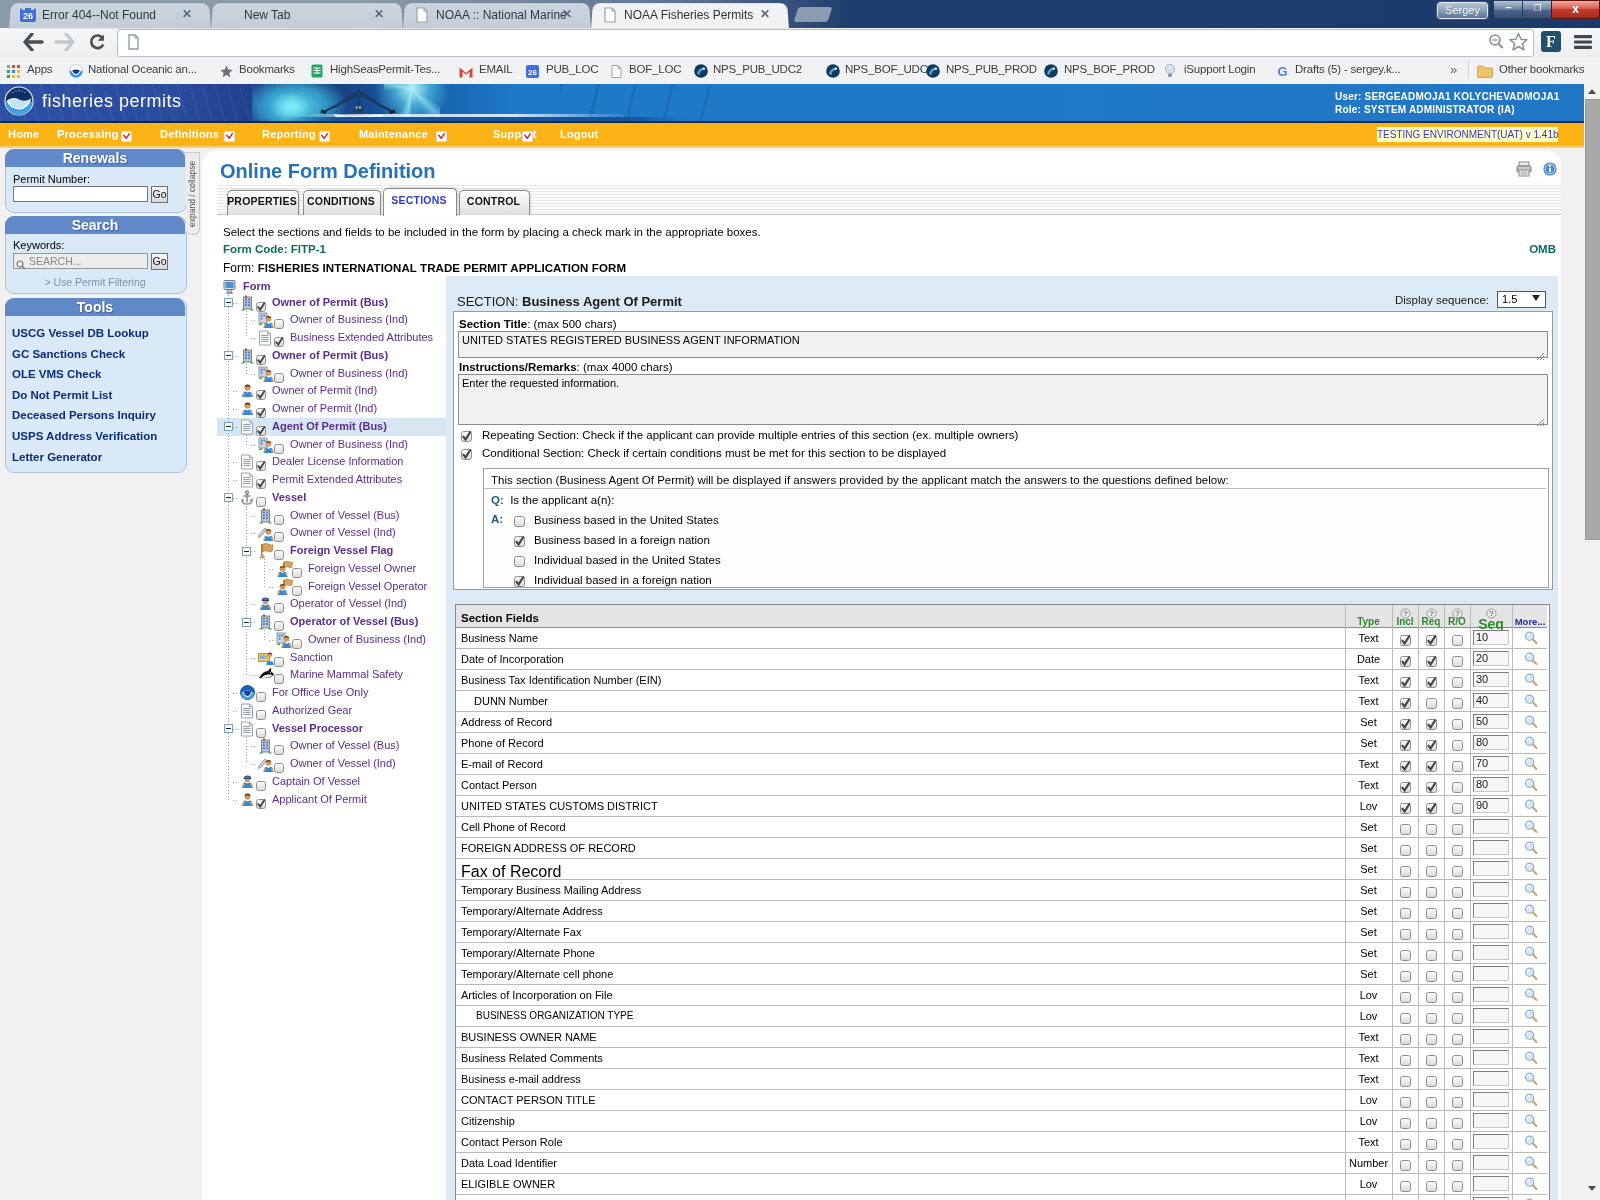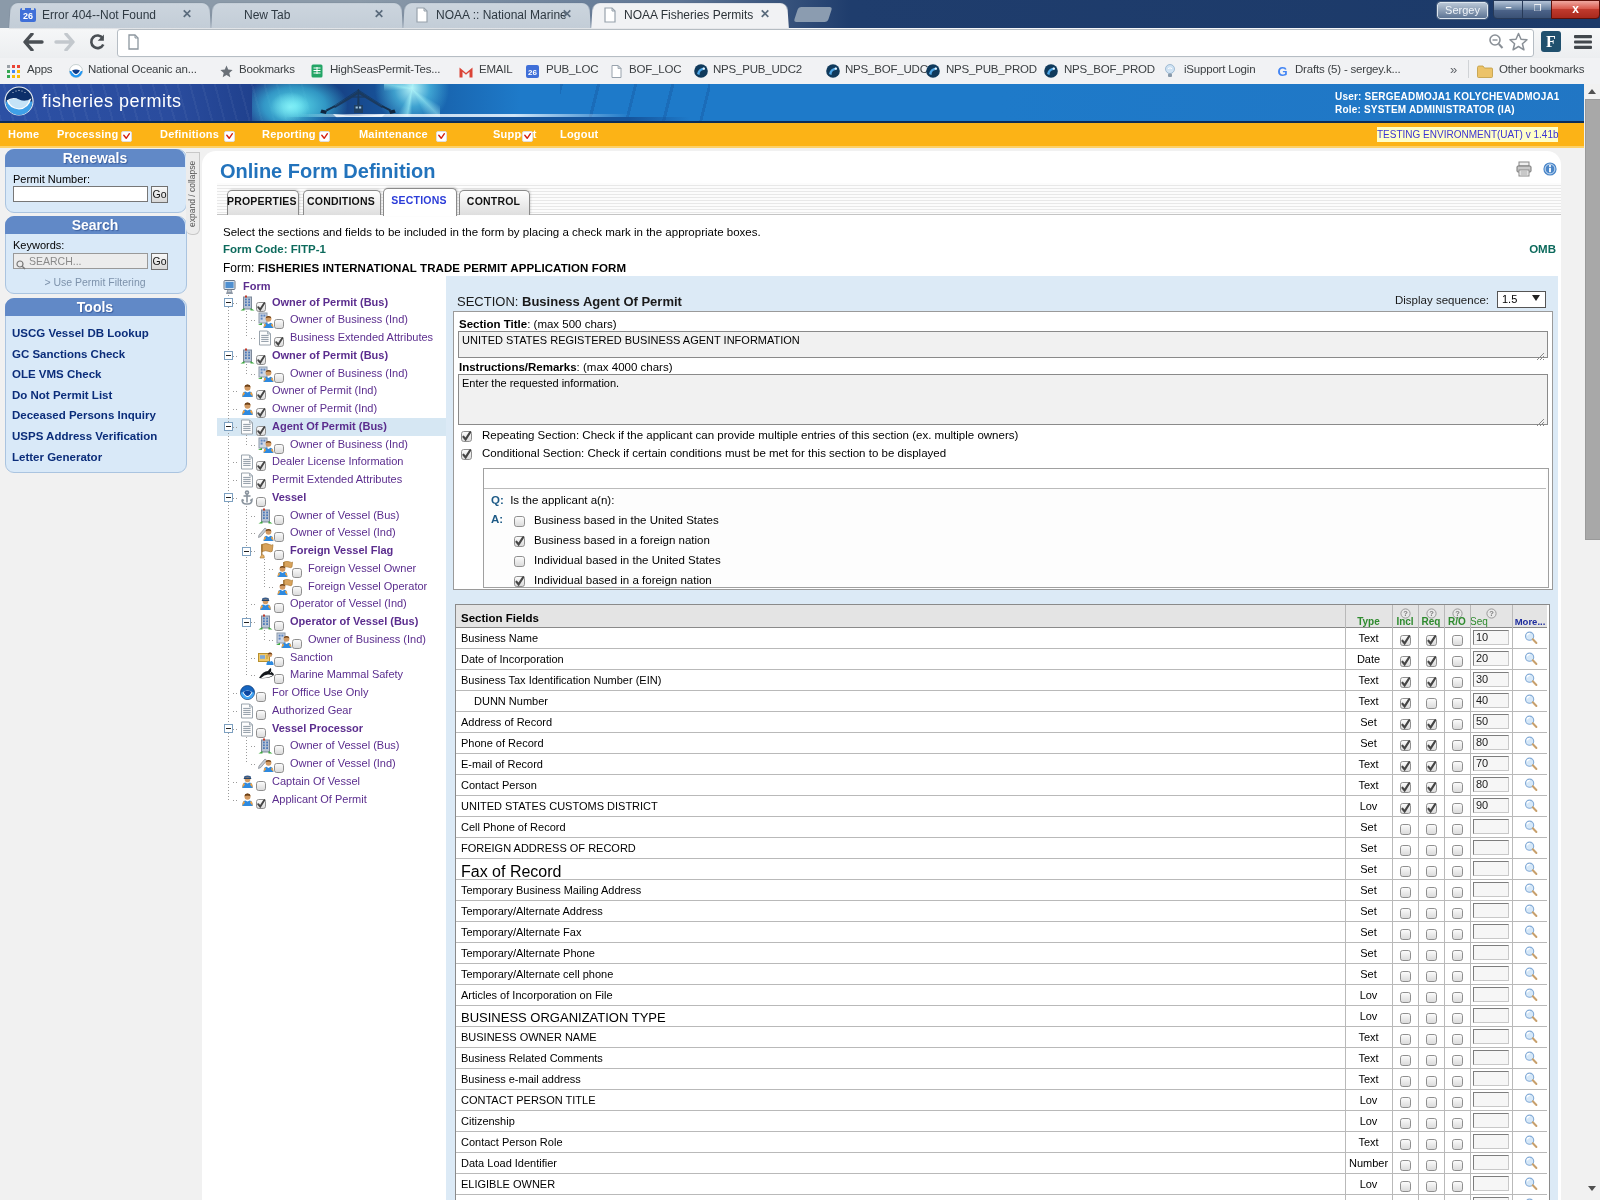--- a/index.html
+++ b/index.html
@@ -280,21 +280,21 @@
         <line x1="4.5" y1="13" x2="11.5" y2="13" stroke="#999"></line>
       </svg></div>
     <div style="position:absolute;left:1543px;top:162px"><svg width="14" height="14" viewBox="0 0 14 14">
         <circle cx="7" cy="7" r="6.6" fill="#4a86c8"></circle>
         <circle cx="7" cy="7" r="4.9" fill="none" stroke="#d8e8f8" stroke-width="0.9"></circle>
         <rect x="6.1" y="5.8" width="1.8" height="4.4" fill="#fff"></rect>
         <circle cx="7" cy="4" r="1.1" fill="#fff"></circle>
       </svg></div>
     <div style="position:absolute;left:217px;top:183px;width:1344px;height:31px;background:repeating-linear-gradient(180deg,#fcfcfc 0 2px,#e8e8e8 2px 3px);border-bottom:1px solid #c4c4c4"></div>
     <div style="position:absolute;left:227px;top:190px;width:70px;height:24px;background:linear-gradient(180deg,#fefefe,#dedede);border:1px solid #8a8a8a;border-bottom:none;border-radius:5px 5px 0 0;z-index:1;box-shadow:1px -1px 2px rgba(0,0,0,0.12)"></div>
-    <div style="position:absolute;left:227px;top:195px;width:70px;font-size:10.5px;font-weight:bold;color:#111;z-index:3;letter-spacing:0.2px">PROPERTIES</div>
+    <div style="position:absolute;left:227px;top:195px;width:70px;text-align:center;font-size:10.5px;font-weight:bold;color:#111;z-index:3;letter-spacing:0.2px">PROPERTIES</div>
     <div style="position:absolute;left:303px;top:190px;width:76px;height:24px;background:linear-gradient(180deg,#fefefe,#dedede);border:1px solid #8a8a8a;border-bottom:none;border-radius:5px 5px 0 0;z-index:1;box-shadow:1px -1px 2px rgba(0,0,0,0.12)"></div>
     <div style="position:absolute;left:303px;top:195px;width:76px;text-align:center;font-size:10.5px;font-weight:bold;color:#111;z-index:3;letter-spacing:0.2px">CONDITIONS</div>
     <div style="position:absolute;left:383px;top:188px;width:72px;height:27px;background:#fff;border:1px solid #8a8a8a;border-bottom:none;border-radius:5px 5px 0 0;z-index:2;box-shadow:1px -1px 2px rgba(0,0,0,0.15)"></div>
     <div style="position:absolute;left:383px;top:194px;width:72px;text-align:center;font-size:10.5px;font-weight:bold;color:#2b3cd8;z-index:3;letter-spacing:0.2px">SECTIONS</div>
     <div style="position:absolute;left:459px;top:190px;width:69px;height:24px;background:linear-gradient(180deg,#fefefe,#dedede);border:1px solid #8a8a8a;border-bottom:none;border-radius:5px 5px 0 0;z-index:1;box-shadow:1px -1px 2px rgba(0,0,0,0.12)"></div>
     <div style="position:absolute;left:459px;top:195px;width:69px;text-align:center;font-size:10.5px;font-weight:bold;color:#111;z-index:3;letter-spacing:0.2px">CONTROL</div>
     <div style="position:absolute;left:223px;top:226px;font-size:11.5px;color:#000">Select the sections and fields to be included in the form by placing a check mark in the appropriate boxes.</div>
     <div style="position:absolute;left:223px;top:243px;font-size:11.5px;font-weight:bold;color:#0d6a5c">Form Code: FITP-1</div>
     <div style="position:absolute;left:1510px;top:243px;width:46px;text-align:right;font-size:11.5px;font-weight:bold;color:#0d6a5c">OMB</div>
     <div style="position:absolute;left:223px;top:261px;font-size:12px;color:#000">Form: <span style="font-weight:bold;font-size:11.5px;letter-spacing:0.1px">FISHERIES INTERNATIONAL TRADE PERMIT APPLICATION FORM</span></div>
@@ -342,20 +342,21 @@
             <stop offset="0" stop-color="#fdfdfd"></stop>
             <stop offset="1" stop-color="#d9d9d9"></stop>
           </linearGradient>
         </defs>
         <rect x="0.5" y="0.5" width="10" height="10" rx="2.2" fill="url(#cbg)" stroke="#8f8f8f"></rect>
         <path d="M2.42 5.720000000000001 L4.62 8.36 L9.24 1.1" fill="none" stroke="#454545" stroke-width="2.09" stroke-linecap="round"></path>
       </svg></div>
     <div style="position:absolute;left:482px;top:447px;font-size:11.5px;color:#000">Conditional Section: Check if certain conditions must be met for this section to be displayed</div>
     <div style="position:absolute;left:483px;top:468px;width:1064px;height:118px;background:#fdfdfd;border:1px solid #a0a0a0"></div>
     <div style="position:absolute;left:484px;top:469px;width:1062px;height:19px;background:#fff;border-bottom:1px solid #bbb"></div>
+    <div style="position:absolute;left:491px;top:474px;font-size:11.5px;color:#000">This section (Business Agent Of Permit) will be displayed if answers provided by the applicant match the answers to the questions defined below:</div>
     <div style="position:absolute;left:491px;top:494px;font-size:11.5px;color:#000"><b style="color:#1d5a86">Q:</b>&nbsp; Is the applicant a(n):</div>
     <div style="position:absolute;left:491px;top:513px;font-size:11.5px;font-weight:bold;color:#1d5a86">A:</div>
     <div style="position:absolute;left:514px;top:513px;width:11px;height:11px"><svg width="11" height="11" viewBox="0 0 11 11">
         <defs>
           <linearGradient id="cbg" x1="0" y1="0" x2="0" y2="1">
             <stop offset="0" stop-color="#fdfdfd"></stop>
             <stop offset="1" stop-color="#d9d9d9"></stop>
           </linearGradient>
         </defs>
         <rect x="0.5" y="0.5" width="10" height="10" rx="2.2" fill="url(#cbg)" stroke="#8f8f8f"></rect>
@@ -409,21 +410,21 @@
     <div style="position:absolute;left:1418px;top:616px;width:26px;text-align:center;font-size:10px;font-weight:bold;color:#2e8b2e">Req</div>
     <div style="position:absolute;left:1451.5px;top:605px"><svg width="11" height="11" viewBox="0 0 11 11">
         <circle cx="5.5" cy="5.5" r="4.6" fill="#e8e8e8" stroke="#9a9a9a" stroke-width="1"></circle>
         <text x="5.5" y="8" font-size="7.5" font-family="Liberation Sans" fill="#7d7d7d" text-anchor="middle" font-weight="bold">?</text>
       </svg></div>
     <div style="position:absolute;left:1444px;top:616px;width:26px;text-align:center;font-size:10px;font-weight:bold;color:#2e8b2e">R/O</div>
     <div style="position:absolute;left:1485.5px;top:605px"><svg width="11" height="11" viewBox="0 0 11 11">
         <circle cx="5.5" cy="5.5" r="4.6" fill="#e8e8e8" stroke="#9a9a9a" stroke-width="1"></circle>
         <text x="5.5" y="8" font-size="7.5" font-family="Liberation Sans" fill="#7d7d7d" text-anchor="middle" font-weight="bold">?</text>
       </svg></div>
-    <div style="position:absolute;left:1470px;top:616px;width:42px;font-size:10px;font-weight:normal;color:#2e8b2e">Seq</div>
+    <div style="position:absolute;left:1470px;top:616px;width:42px;text-align:center;font-size:14px;font-weight:bold;color:#2e8b2e">Seq</div>
     <div style="position:absolute;left:1512px;top:616px;width:36px;text-align:center;font-size:9.5px;font-weight:bold;color:#1f2d9e">More...</div>
     <div style="position:absolute;left:1345px;top:605px;width:1px;height:595px;background:#b9b9b9"></div>
     <div style="position:absolute;left:1392px;top:605px;width:1px;height:595px;background:#b9b9b9"></div>
     <div style="position:absolute;left:1418px;top:605px;width:1px;height:595px;background:#b9b9b9"></div>
     <div style="position:absolute;left:1444px;top:605px;width:1px;height:595px;background:#b9b9b9"></div>
     <div style="position:absolute;left:1470px;top:605px;width:1px;height:595px;background:#b9b9b9"></div>
     <div style="position:absolute;left:1512px;top:605px;width:1px;height:595px;background:#b9b9b9"></div>
     <div style="position:absolute;left:461px;top:632px;font-size:11px;color:#000">Business Name</div>
     <div style="position:absolute;left:1345px;top:632px;width:47px;text-align:center;font-size:11px;color:#000">Text</div>
     <div style="position:absolute;left:1399.5px;top:632px;width:11px;height:11px"><svg width="11" height="11" viewBox="0 0 11 11">
@@ -1082,21 +1083,21 @@
         </defs>
         <rect x="0.5" y="0.5" width="10" height="10" rx="2.2" fill="url(#cbg)" stroke="#8f8f8f"></rect>
       </svg></div>
     <div style="position:absolute;left:1473px;top:987px;width:32px;height:13px;background:#f6f6f6;border:1px solid #7d7d7d;border-right-color:#c8c8c8;border-bottom-color:#c8c8c8;font-size:11px;color:#1a1a1a;line-height:13px;padding-left:2px"></div>
     <div style="position:absolute;left:1524px;top:988px"><svg width="14" height="14" viewBox="0 0 14 14">
         <circle cx="5.6" cy="5.2" r="4.1" fill="#d6e8f8" stroke="#84abd6" stroke-width="1.1"></circle>
         <path d="M3 4.4 a2.9 2.9 0 0 1 2.8-2 " stroke="#fff" stroke-width="1.3" fill="none"></path>
         <line x1="8.8" y1="8.2" x2="12.4" y2="12" stroke="#c8a06c" stroke-width="2" stroke-linecap="round"></line>
       </svg></div>
     <div style="position:absolute;left:456px;top:1005px;width:1091px;height:1px;background:#b9b9b9"></div>
-    <div style="position:absolute;left:461px;top:1010px;font-size:13px;color:#000">BUSINESS ORGANIZATION TYPE</div>
+    <div style="position:absolute;left:476px;top:1010px;font-size:10px;color:#000">BUSINESS ORGANIZATION TYPE</div>
     <div style="position:absolute;left:1345px;top:1010px;width:47px;text-align:center;font-size:11px;color:#000">Lov</div>
     <div style="position:absolute;left:1399.5px;top:1010px;width:11px;height:11px"><svg width="11" height="11" viewBox="0 0 11 11">
         <defs>
           <linearGradient id="cbg" x1="0" y1="0" x2="0" y2="1">
             <stop offset="0" stop-color="#fdfdfd"></stop>
             <stop offset="1" stop-color="#d9d9d9"></stop>
           </linearGradient>
         </defs>
         <rect x="0.5" y="0.5" width="10" height="10" rx="2.2" fill="url(#cbg)" stroke="#8f8f8f"></rect>
       </svg></div>

